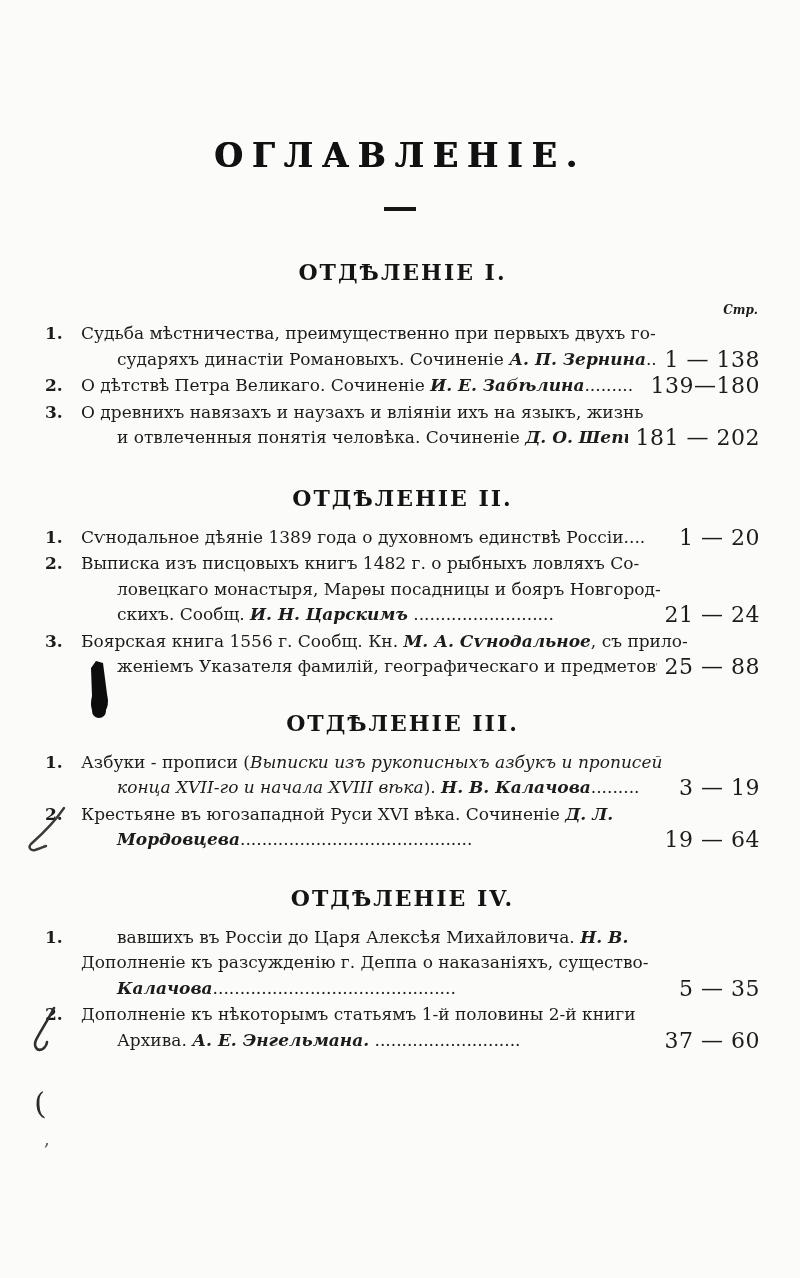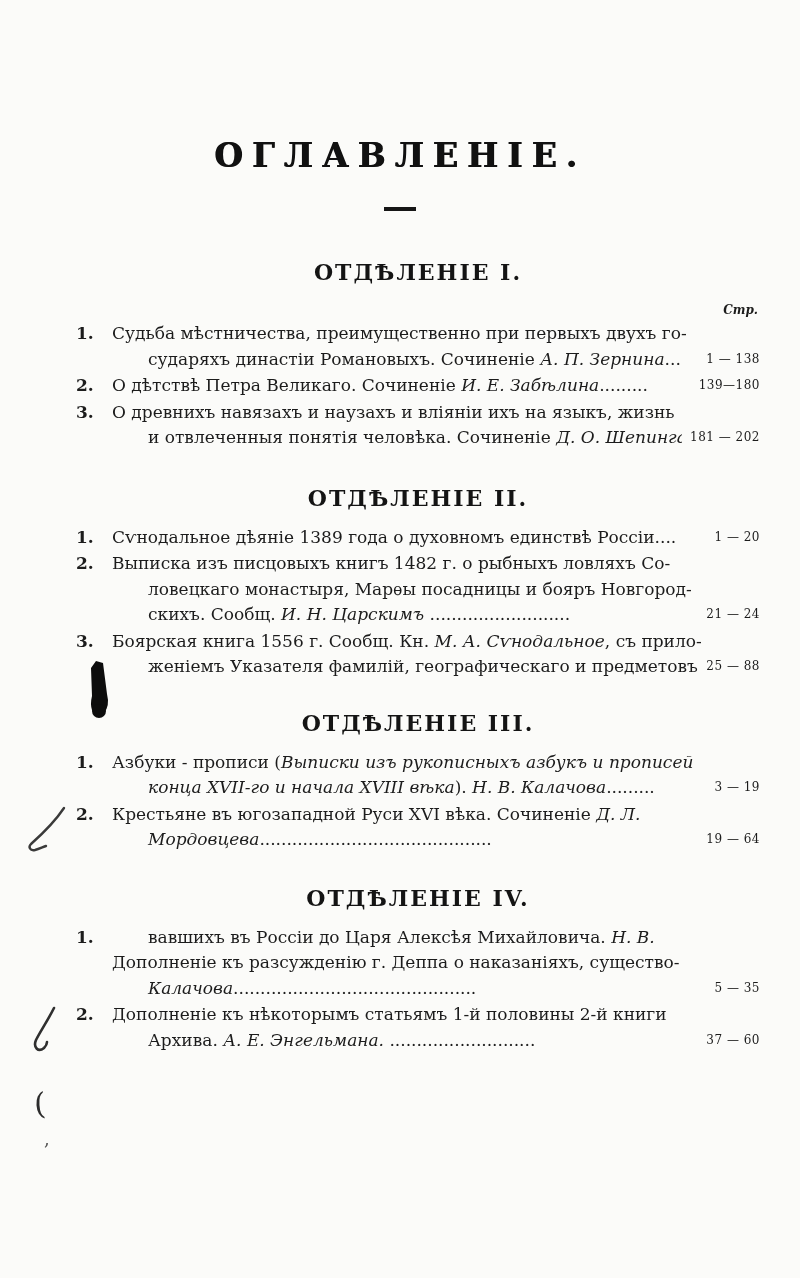--- a/index.html
+++ b/index.html
@@ -24,22 +24,21 @@
     letter-spacing:9px;
     color:#111;
     text-shadow:0.8px 0 0 #111;
   }
   .divider{
     width:32px;height:4px;
     background:#161616;
     margin:32px auto 0 auto;
   }
   .content{
-    padding:0 40px 0 64px; 
-    margin-left:12px;
+    padding:0 40px 0 45px; 
   }
   .section-heading{
     margin:0;
     text-align:center;
     font-size:22px;
     font-weight:bold;
     letter-spacing:2px;
     color:#141414;
   }
   .sec-1 .section-heading{margin-top:48px;}
@@ -72,28 +71,28 @@
     flex:1 1 auto;
     min-width:0;
   }
   .line{
     position:relative;
     font-size:17px;
     line-height:25.5px;
     white-space:nowrap;
   }
   .line.cont{padding-left:36px;}
-  .seg.au{font-style:italic;font-weight:400;}
+  .seg.au{font-style:italic;font-weight:700;}
   .seg.it{font-style:italic;}
   .pages{
     position:absolute;
     right:0;top:0;
     background:#fbfbf9;
     padding-left:8px;
-    font-size:12px;
+    font-size:22px;
     line-height:25.5px;
     letter-spacing:0.5px;
   }
   
   .annotation{position:absolute;pointer-events:none;}
   .ink-blot{left:86px;top:660px;width:26px;height:60px;}
   .pencil-angle-3{left:26px;top:806px;width:46px;height:50px;}
   .pencil-hook-4a{left:30px;top:1006px;width:34px;height:50px;}
   .pencil-paren-4b{
     left:34px;top:1086px;

